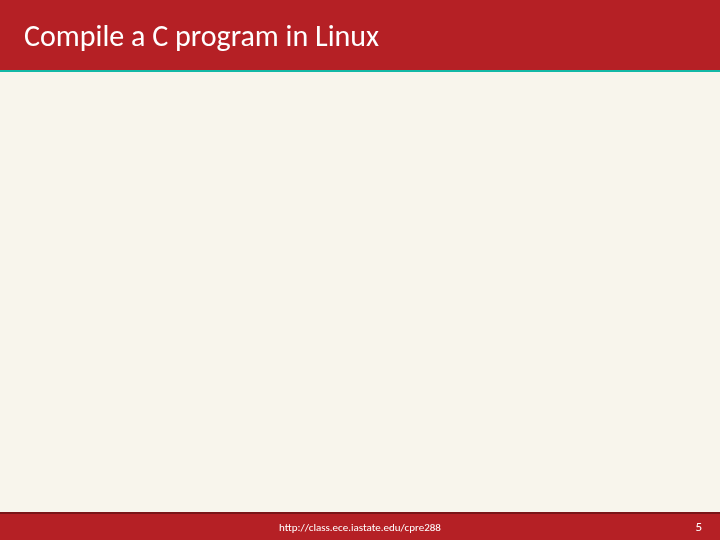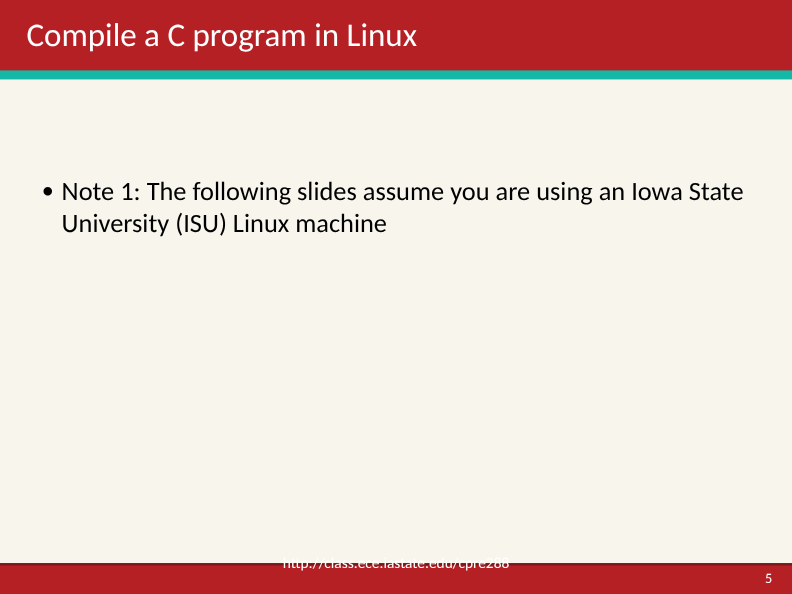--- a/index.html
+++ b/index.html
@@ -7,21 +7,21 @@
   body {
     background: #f8f5ec;
     font-family: Calibri, "Segoe UI", Arial, sans-serif;
     position: relative;
   }
   .title-bar {
     position: absolute;
     top: 0; left: 0; right: 0;
     height: 72px;
     background: #b52025;
-    border-bottom: 8px solid #14b8a6;
+    border-bottom: 2px solid #14b8a6;
     display: flex;
     align-items: center;
     padding-left: 24px;
   }
   .title {
     color: #fff;
     font-size: 30px;
     font-weight: 400;
   }
   .content {
@@ -49,39 +49,38 @@
     position: absolute;
     bottom: 0; left: 0; right: 0;
     height: 28px;
     background: #b52025;
     border-top: 2px solid #7a1518;
   }
   .footer-url {
     position: absolute;
     left: 50%;
     transform: translateX(-50%);
-    bottom: 20px;
+    bottom: 6px;
     color: #fff;
-    font-size: 14px;
+    font-size: 11px;
   }
   .page-num {
     position: absolute;
     right: 18px;
     bottom: 6px;
     color: #fff;
     font-size: 13px;
   }
 </style>
 </head>
 <body>
 
 <div class="title-bar">
   <div class="title">Compile a C program in Linux</div>
 </div>
 
 <div class="content">
-  <div class="bullet">Note 1: The following slides assume you are using an Iowa State University (ISU) Linux machine</div>
 </div>
 
 <div class="footer-bar">
   <div class="footer-url">http://class.ece.iastate.edu/cpre288</div>
   <div class="page-num">5</div>
 </div>
 
 </body></html>

